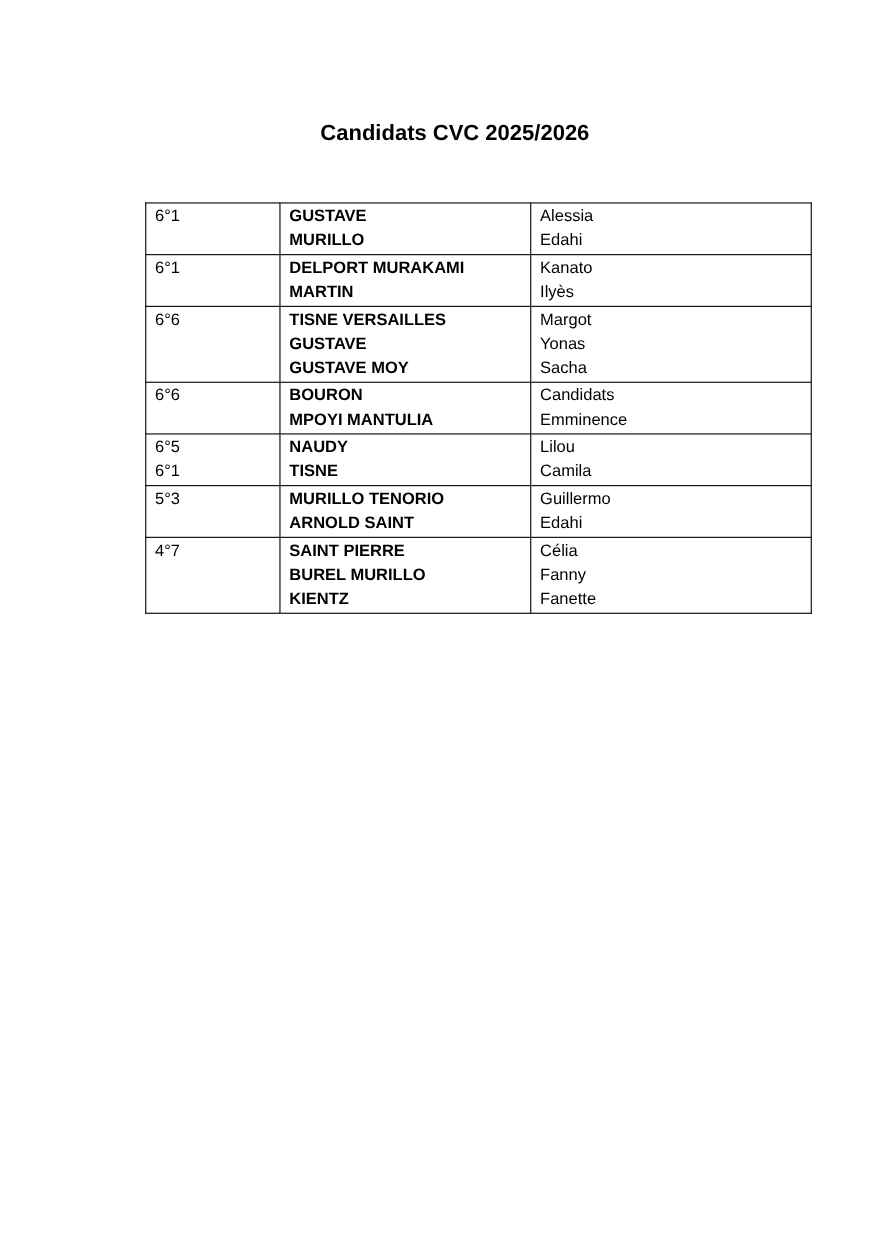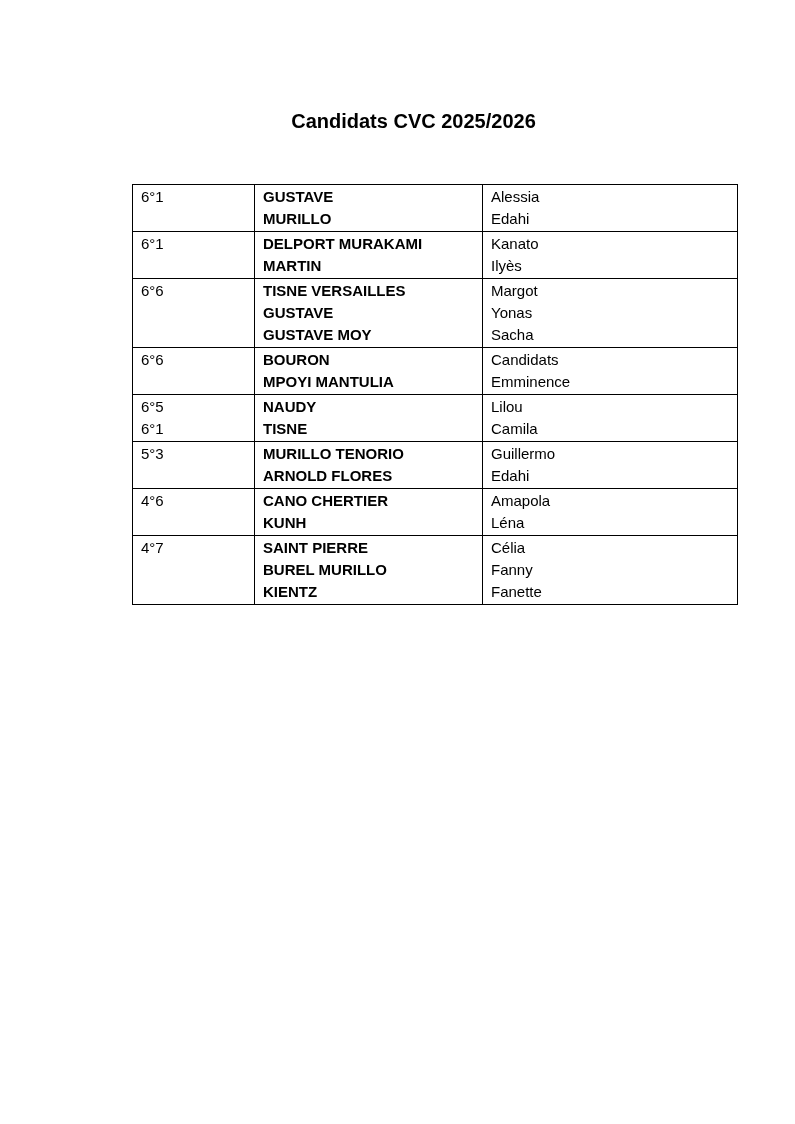--- a/index.html
+++ b/index.html
@@ -138,38 +138,25 @@
             <div>Lilou</div>
             <div>Camila</div>
           </td>
         </tr>
         <tr>
           <td class="classes">
             <div>5°3</div>
           </td>
           <td class="last_names">
             <div>MURILLO TENORIO</div>
-            <div>ARNOLD FLORES</div>
+            <div>ARNOLD SAINT</div>
           </td>
           <td class="first_names">
             <div>Guillermo</div>
             <div>Edahi</div>
-          </td>
-        </tr>
-        <tr>
-          <td class="classes">
-            <div>4°6</div>
-          </td>
-          <td class="last_names">
-            <div>CANO CHERTIER</div>
-            <div>KUNH</div>
-          </td>
-          <td class="first_names">
-            <div>Amapola</div>
-            <div>Léna</div>
           </td>
         </tr>
         <tr>
           <td class="classes">
             <div>4°7</div>
           </td>
           <td class="last_names">
             <div>SAINT PIERRE</div>
             <div>BUREL MURILLO</div>
             <div>KIENTZ</div>

